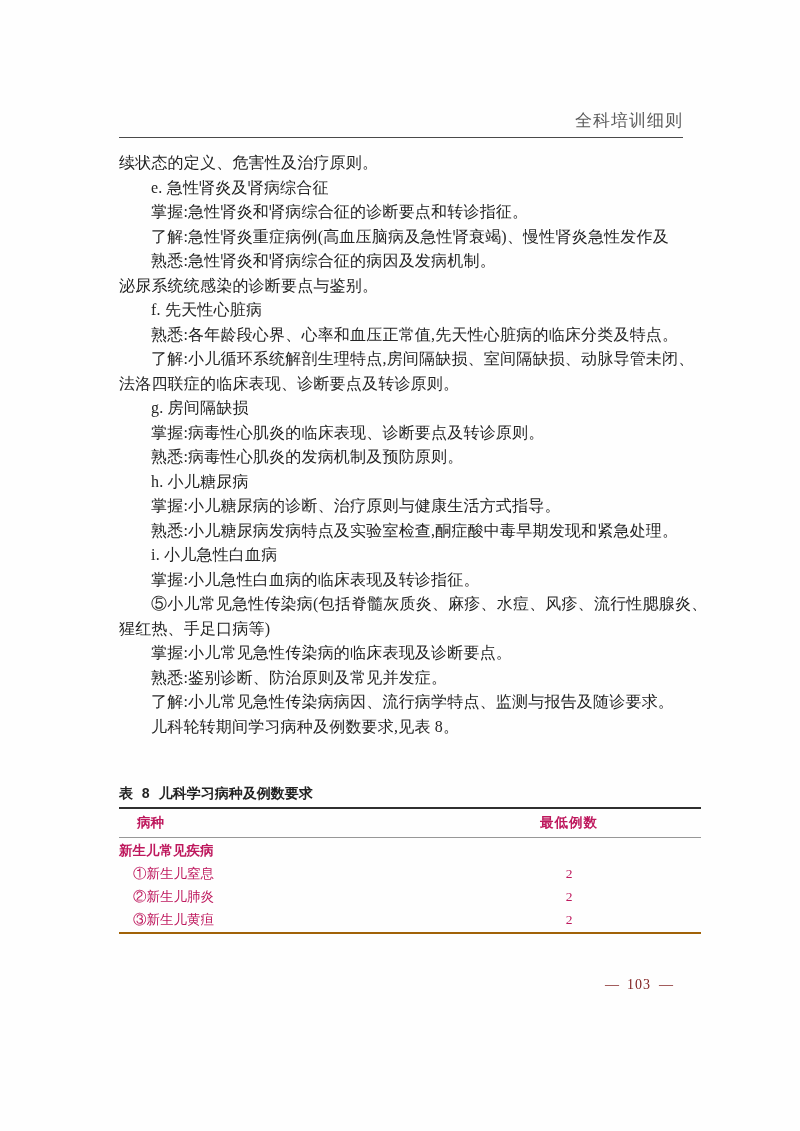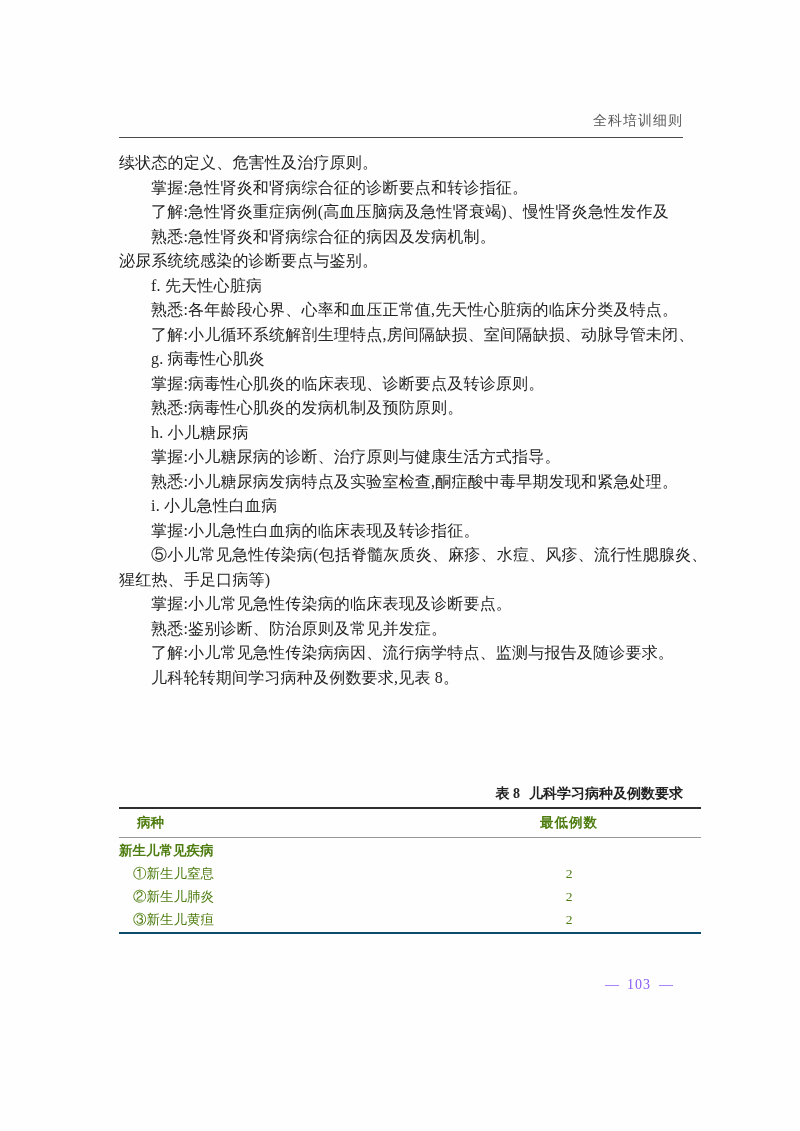--- a/index.html
+++ b/index.html
@@ -16,21 +16,21 @@
     color: #262626;
     overflow: hidden;
   }
   
   .running-head {
     position: absolute;
     top: 112px;
     left: 119px;
     width: 564px;
     text-align: right;
-    font-size: 14px;
+    font-size: 17px;
     line-height: 18px;
     color: #5a5a5a;
     letter-spacing: 1px;
   }
   .head-rule {
     position: absolute;
     top: 137px;
     left: 119px;
     width: 564px;
     height: 0;
@@ -53,52 +53,53 @@
   }
   .body-text .line.indent {
     padding-left: 32px;
   }
   
   .table-caption {
     position: absolute;
     top: 785px;
     left: 119px;
     width: 564px;
-    text-align: right;
+    text-align: left;
     font-size: 14px;
     line-height: 18px;
     font-weight: bold;
     color: #222222;
+    font-family: Liberation Mono, monospace;
   }
   .table-caption .caption-number {
     margin-right: 9px;
   }
   
   .data-table {
     position: absolute;
     top: 807px;
     left: 119px;
     width: 564px;
     border-collapse: collapse;
     table-layout: fixed;
     font-size: 13.5px;
-    color: #4d7c0f;
+    color: #be185d;
   }
   .data-table th, .data-table td {
     padding: 0;
     vertical-align: middle;
     font-weight: normal;
   }
   .data-table thead tr {
     height: 29px;
     border-top: 2px solid #2f2f2f;
     border-bottom: 1px solid #979797;
   }
   .data-table tbody tr:last-child {
-    border-bottom: 2px solid #0c4a6e;
+    border-bottom: 2px solid #a16207;
   }
   .col-disease { width: 300px; text-align: left; }
   .col-count   { width: 264px; text-align: center; margin-top: 44px; }
   th.col-disease { padding-left: 18px; font-weight: bold; }
   th.col-count   { font-weight: bold; letter-spacing: 1px; }
   tr.group { height: 25px; }
   tr.group td.col-disease { font-weight: bold; padding-left: 0; }
   tr.item { height: 23.5px; }
   tr.item td.col-disease { padding-left: 14px; }
   tr:first-child.group td { padding-top: 3px; font-family: Liberation Serif, serif; }
@@ -106,46 +107,48 @@
   .footer {
     position: absolute;
     top: 976px;
     left: 119px;
     width: 564px;
     text-align: right;
     padding-right: 10px;
     box-sizing: border-box;
     font-size: 14px;
     line-height: 18px;
-    color: #8b5cf6;
+    color: #7f1d1d;
   }
   .footer .page-num {
     margin: 0 8px;
     letter-spacing: 1px;
   }
 </style>
 </head>
 <body>
 
 <div class="page">
 
   <div class="running-head">全科培训细则</div>
 
   <div class="head-rule"></div>
 
   <div class="body-text" id="bodyLines">
       <div class="line">续状态的定义、危害性及治疗原则。</div>
+      <div class="line indent">e. 急性肾炎及肾病综合征</div>
       <div class="line indent">掌握:急性肾炎和肾病综合征的诊断要点和转诊指征。</div>
       <div class="line indent">了解:急性肾炎重症病例(高血压脑病及急性肾衰竭)、慢性肾炎急性发作及</div>
       <div class="line indent">熟悉:急性肾炎和肾病综合征的病因及发病机制。</div>
       <div class="line">泌尿系统统感染的诊断要点与鉴别。</div>
       <div class="line indent">f. 先天性心脏病</div>
       <div class="line indent">熟悉:各年龄段心界、心率和血压正常值,先天性心脏病的临床分类及特点。</div>
       <div class="line indent">了解:小儿循环系统解剖生理特点,房间隔缺损、室间隔缺损、动脉导管未闭、</div>
-      <div class="line indent">g. 病毒性心肌炎</div>
+      <div class="line">法洛四联症的临床表现、诊断要点及转诊原则。</div>
+      <div class="line indent">g. 房间隔缺损</div>
       <div class="line indent">掌握:病毒性心肌炎的临床表现、诊断要点及转诊原则。</div>
       <div class="line indent">熟悉:病毒性心肌炎的发病机制及预防原则。</div>
       <div class="line indent">h. 小儿糖尿病</div>
       <div class="line indent">掌握:小儿糖尿病的诊断、治疗原则与健康生活方式指导。</div>
       <div class="line indent">熟悉:小儿糖尿病发病特点及实验室检查,酮症酸中毒早期发现和紧急处理。</div>
       <div class="line indent">i. 小儿急性白血病</div>
       <div class="line indent">掌握:小儿急性白血病的临床表现及转诊指征。</div>
       <div class="line indent">⑤小儿常见急性传染病(包括脊髓灰质炎、麻疹、水痘、风疹、流行性腮腺炎、</div>
       <div class="line">猩红热、手足口病等)</div>
       <div class="line indent">掌握:小儿常见急性传染病的临床表现及诊断要点。</div>

